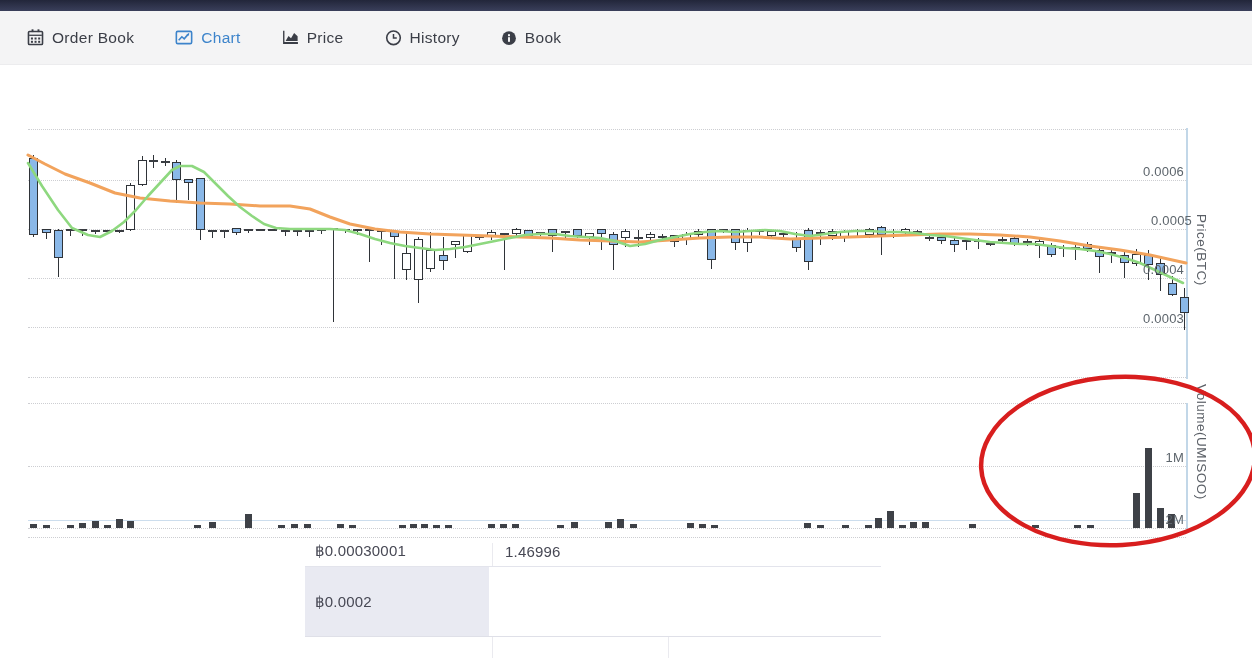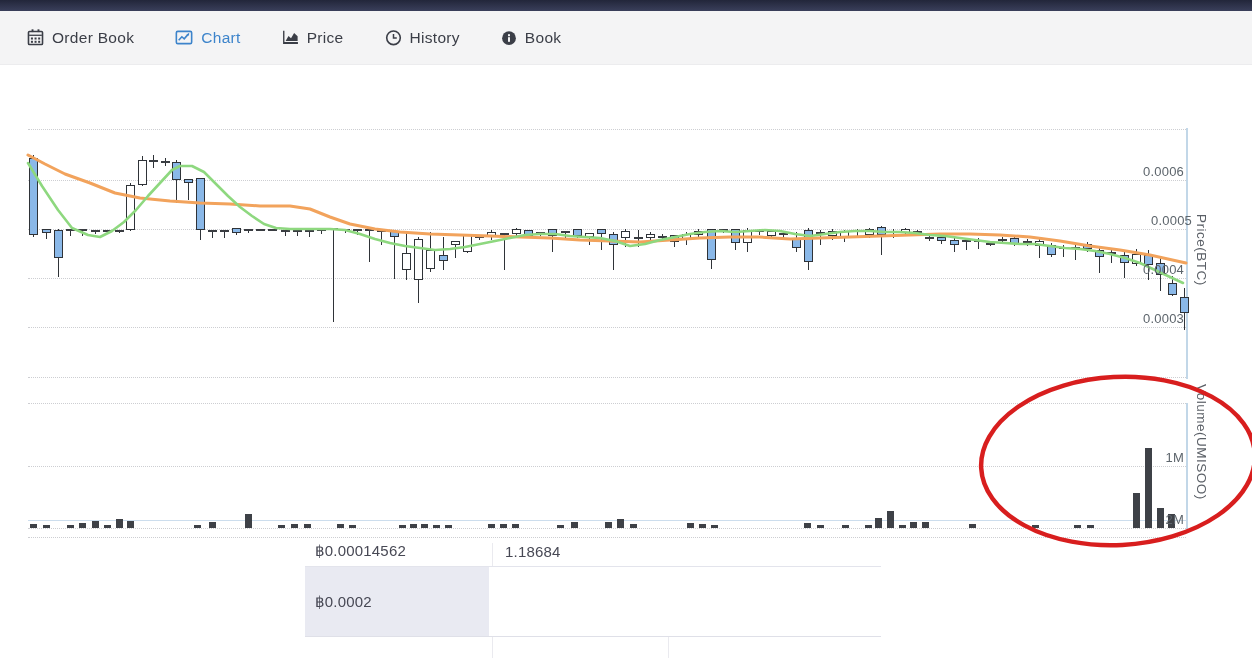--- a/index.html
+++ b/index.html
@@ -395,24 +395,24 @@
   <div class="axis-label r" style="top:262px;right:68px;width:60px;">0.0004</div>
   <div class="axis-label r" style="top:311px;right:68px;width:60px;">0.0003</div>
   <div class="axis-label r" style="top:450px;right:68px;width:40px;">1M</div>
   <div class="axis-label r" style="top:512px;right:68px;width:40px;">2M</div>
   <div class="axis-title" style="left:1194px;top:214px;">Price(BTC)</div>
   <div class="axis-title" style="left:1194px;top:384px;">Volume(UMISOO)</div>
 
   <div class="table-wrap">
     <div class="trow row-1">
       <div class="cell c1">
-          <span>฿0.00014562</span>
+          <span>฿0.00030001</span>
         </div>
       <div class="cell c3">
-          <span>1.18684</span>
+          <span>1.46996</span>
         </div>
     </div>
     <div class="trow row-2">
       <div class="cell c1">
           <span>฿0.0002</span>
         </div>
     </div>
     <div class="trow row-3">
       <div class="cell c1"></div>
         <div class="cell c2"></div>

